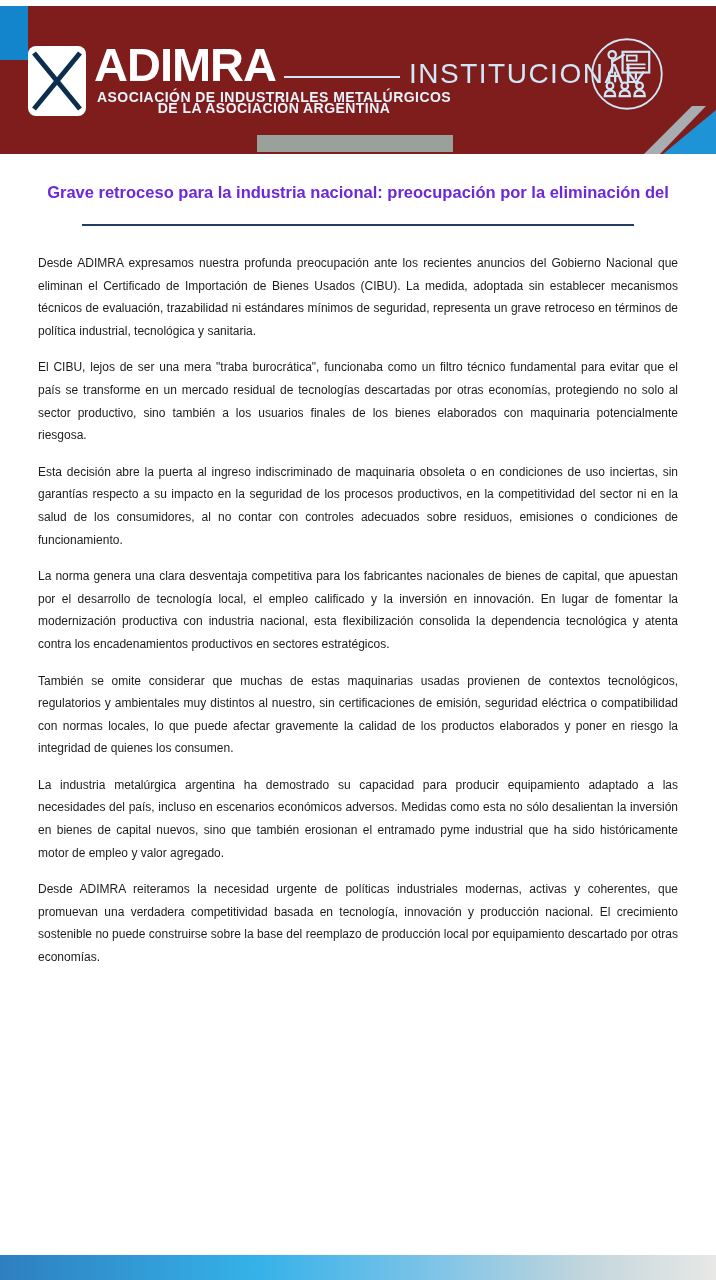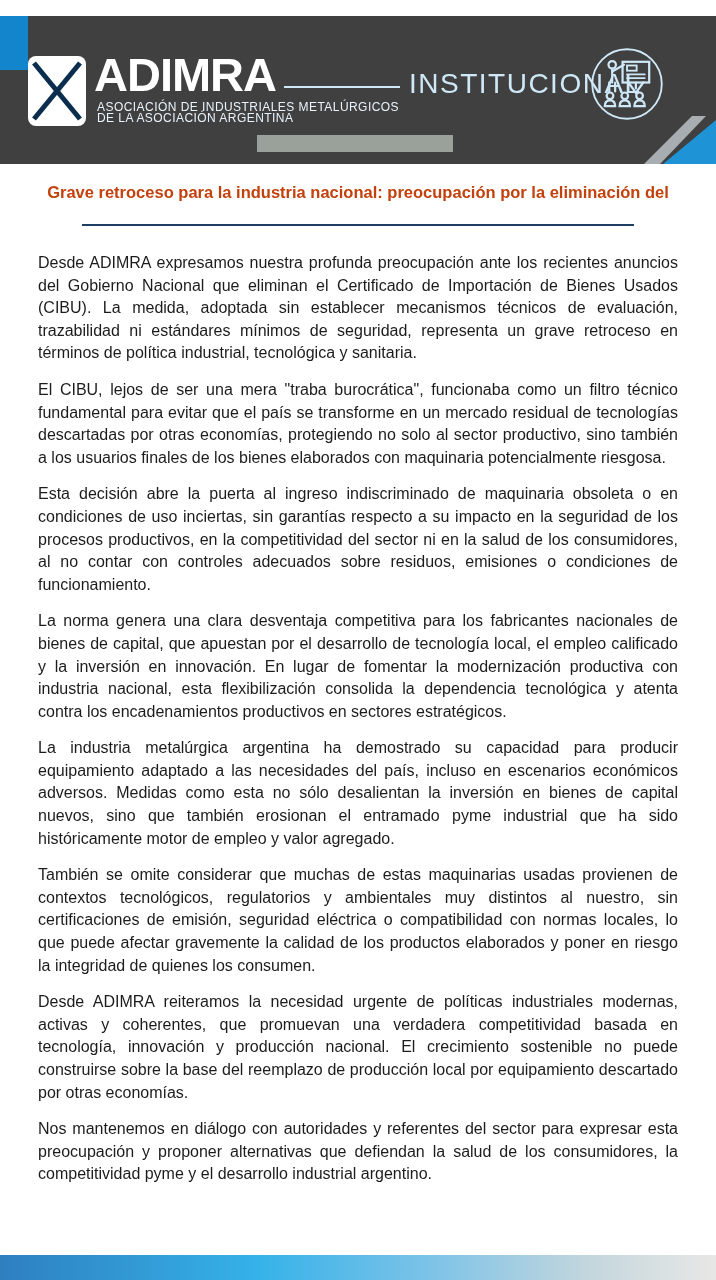--- a/index.html
+++ b/index.html
@@ -7,45 +7,45 @@
   .page {
     position: relative;
     width: 716px; height: 1280px;
     background: #ffffff;
     overflow: hidden;
     margin: 0 auto;
   }
 
   
   .header {
-    position: absolute; top: 16px; left: 0;
+    position: absolute; top: 6px; left: 0;
     width: 716px; height: 148px;
-    background: #404040;
+    background: #7f1d1d;
     overflow: hidden;
   }
   .corner-square {
     position: absolute; top: 0; left: 0;
     width: 28px; height: 54px;
     background: #1385cd;
   }
   .logo-box {
     position: absolute; left: 28px; top: 40px;
     width: 58px; height: 70px;
   }
   .brand {
     position: absolute; left: 94px; top: 34px;
     color: #ffffff;
     font-size: 47px; font-weight: bold;
     letter-spacing: -1px; line-height: 50px;
   }
   .tagline {
     position: absolute; left: 97px; top: 86px;
     color: #e9f3fb;
-    font-size: 12px; font-weight: normal;
-    letter-spacing: 0.45px; line-height: 11px;
+    font-size: 14px; font-weight: bold;
+    letter-spacing: 0.45px; line-height: 11px; text-align: center;
   }
   .divider-line {
     position: absolute; left: 284px; top: 70px;
     width: 116px; height: 2px;
     background: #cfe8f7;
   }
   .section-label {
     position: absolute; left: 409px; top: 52px;
     color: #cfe8f7;
     font-size: 28px; font-weight: normal;
@@ -68,35 +68,35 @@
     z-index: 5;
   }
 
   
   .article {
     position: absolute; top: 148px; left: 0;
     width: 716px;
     padding: 28px 38px 0 38px;
   }
   .article-title {
-    color: #c2410c;
+    color: #6d28d9;
     font-size: 16.5px; font-weight: bold;
     text-align: center;
     line-height: 33px;
   }
   .title-underline {
     width: 552px; height: 2px;
     background: #1d3f66;
     border: none;
     margin: 15px auto 0 auto;
   }
   .paragraphs { margin-top: 26px; }
   .paragraphs p {
     color: #1c1c1c;
-    font-size: 16px;
+    font-size: 12px;
     line-height: 22.6px;
     text-align: justify;
     margin-bottom: 14px;
   }
 
   
   .footer-bar {
     position: absolute; left: 0; bottom: 0;
     width: 716px; height: 25px;
     background: linear-gradient(90deg,
@@ -173,22 +173,21 @@
     <div class="article-title">
       <div>Grave retroceso para la industria nacional: preocupación por la eliminación del</div>
     </div>
     <hr class="title-underline">
 
     <div class="paragraphs">
       <p>Desde ADIMRA expresamos nuestra profunda preocupación ante los recientes anuncios del Gobierno Nacional que eliminan el Certificado de Importación de Bienes Usados (CIBU). La medida, adoptada sin establecer mecanismos técnicos de evaluación, trazabilidad ni estándares mínimos de seguridad, representa un grave retroceso en términos de política industrial, tecnológica y sanitaria.</p>
       <p>El CIBU, lejos de ser una mera "traba burocrática", funcionaba como un filtro técnico fundamental para evitar que el país se transforme en un mercado residual de tecnologías descartadas por otras economías, protegiendo no solo al sector productivo, sino también a los usuarios finales de los bienes elaborados con maquinaria potencialmente riesgosa.</p>
       <p>Esta decisión abre la puerta al ingreso indiscriminado de maquinaria obsoleta o en condiciones de uso inciertas, sin garantías respecto a su impacto en la seguridad de los procesos productivos, en la competitividad del sector ni en la salud de los consumidores, al no contar con controles adecuados sobre residuos, emisiones o condiciones de funcionamiento.</p>
       <p>La norma genera una clara desventaja competitiva para los fabricantes nacionales de bienes de capital, que apuestan por el desarrollo de tecnología local, el empleo calificado y la inversión en innovación. En lugar de fomentar la modernización productiva con industria nacional, esta flexibilización consolida la dependencia tecnológica y atenta contra los encadenamientos productivos en sectores estratégicos.</p>
+      <p>También se omite considerar que muchas de estas maquinarias usadas provienen de contextos tecnológicos, regulatorios y ambientales muy distintos al nuestro, sin certificaciones de emisión, seguridad eléctrica o compatibilidad con normas locales, lo que puede afectar gravemente la calidad de los productos elaborados y poner en riesgo la integridad de quienes los consumen.</p>
       <p>La industria metalúrgica argentina ha demostrado su capacidad para producir equipamiento adaptado a las necesidades del país, incluso en escenarios económicos adversos. Medidas como esta no sólo desalientan la inversión en bienes de capital nuevos, sino que también erosionan el entramado pyme industrial que ha sido históricamente motor de empleo y valor agregado.</p>
-      <p>También se omite considerar que muchas de estas maquinarias usadas provienen de contextos tecnológicos, regulatorios y ambientales muy distintos al nuestro, sin certificaciones de emisión, seguridad eléctrica o compatibilidad con normas locales, lo que puede afectar gravemente la calidad de los productos elaborados y poner en riesgo la integridad de quienes los consumen.</p>
       <p>Desde ADIMRA reiteramos la necesidad urgente de políticas industriales modernas, activas y coherentes, que promuevan una verdadera competitividad basada en tecnología, innovación y producción nacional. El crecimiento sostenible no puede construirse sobre la base del reemplazo de producción local por equipamiento descartado por otras economías.</p>
-      <p>Nos mantenemos en diálogo con autoridades y referentes del sector para expresar esta preocupación y proponer alternativas que defiendan la salud de los consumidores, la competitividad pyme y el desarrollo industrial argentino.</p>
     </div>
   </div>
 
   <div class="footer-bar"></div>
 
 </div>
 
 </body></html>

